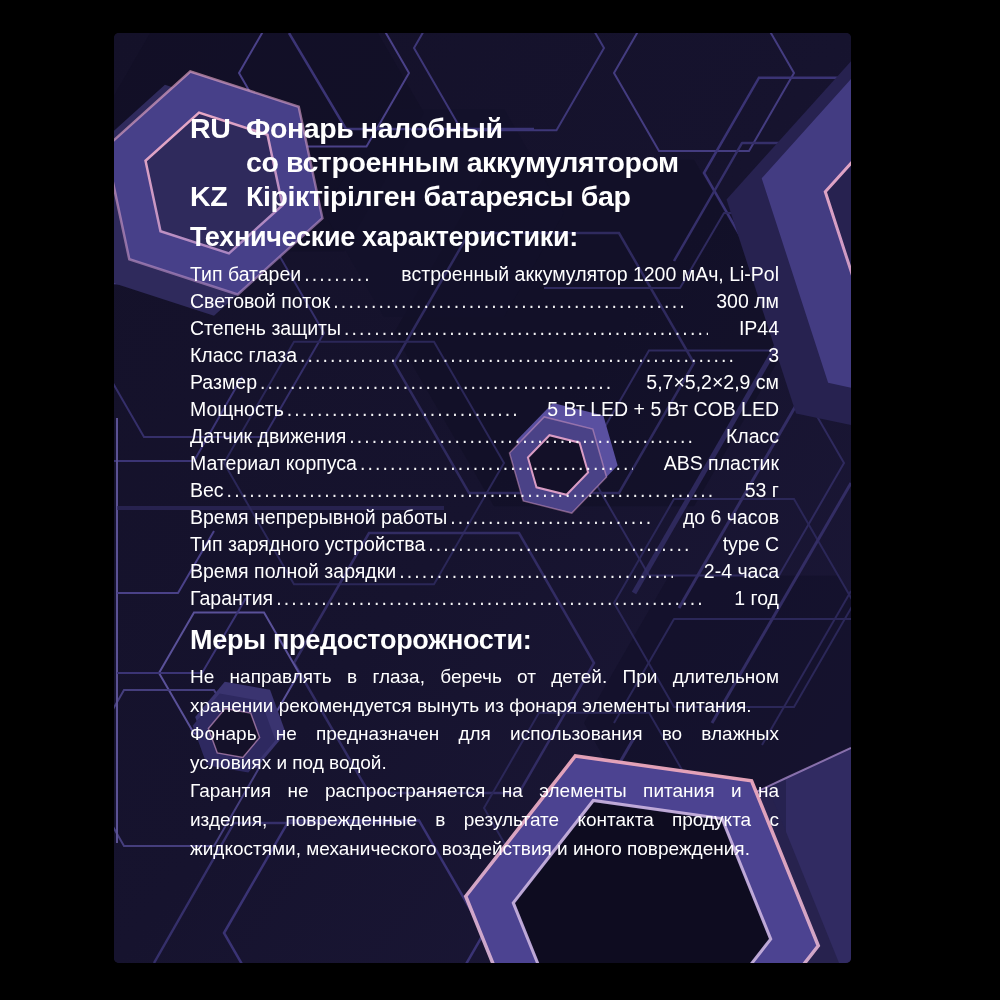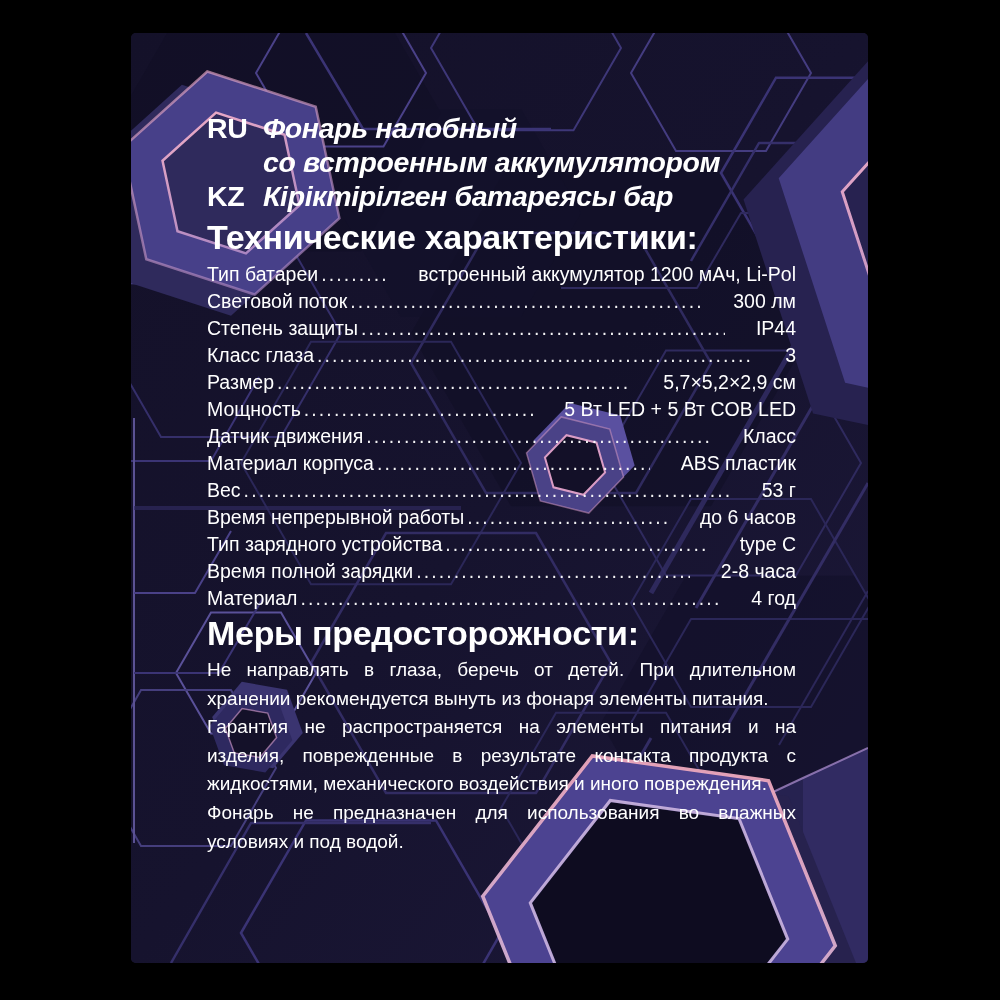--- a/index.html
+++ b/index.html
@@ -6,21 +6,21 @@
   html, body { width: 1000px; height: 1000px; }
   body {
     background: #000000;
     font-family: "Liberation Sans", sans-serif;
     color: #ffffff;
     overflow: hidden;
     position: relative;
   }
   .card {
     position: absolute;
-    left: 131px; top: 33px;
+    left: 114px; top: 33px;
     width: 737px; height: 930px;
     border-radius: 5px;
     overflow: hidden;
     background: linear-gradient(150deg, #141129 0%, #16132e 45%, #1c1839 100%);
   }
   .bg-art {
     position: absolute;
     inset: 0;
     width: 100%; height: 100%;
   }
@@ -33,30 +33,30 @@
   .title-grid {
     margin-top: 78px;
     display: grid;
     grid-template-columns: 56px 1fr;
     font-size: 28.5px;
     font-weight: bold;
     line-height: 34px;
     letter-spacing: -0.4px;
   }
   .lang-cell { white-space: nowrap; }
-  .title-line { white-space: nowrap; font-style: italic; }
+  .title-line { white-space: nowrap; }
   
   .section-title {
-    font-size: 34px;
+    font-size: 27px;
     font-weight: bold;
     line-height: 33px;
     letter-spacing: -0.3px;
   }
   .specs-title { margin-top: 8px; }
-  .safety-title { margin-top: 5px; }
+  .safety-title { margin-top: 12px; }
   
   .specs-list { margin-top: 7px; }
   .spec-row {
     display: flex;
     align-items: baseline;
     font-size: 19.5px;
     line-height: 27px;
     white-space: nowrap;
   }
   .spec-label { flex: 0 0 auto; }
@@ -257,30 +257,30 @@
         <span class="spec-value">до 6 часов</span>
       </div>
       <div class="spec-row">
         <span class="spec-label">Тип зарядного устройства</span>
         <span class="leader"></span>
         <span class="spec-value">type C</span>
       </div>
       <div class="spec-row">
         <span class="spec-label">Время полной зарядки</span>
         <span class="leader"></span>
-        <span class="spec-value">2-8 часа</span>
-      </div>
-      <div class="spec-row">
-        <span class="spec-label">Материал</span>
-        <span class="leader"></span>
-        <span class="spec-value">4 год</span>
+        <span class="spec-value">2-4 часа</span>
+      </div>
+      <div class="spec-row">
+        <span class="spec-label">Гарантия</span>
+        <span class="leader"></span>
+        <span class="spec-value">1 год</span>
       </div>
     </div>
 
     <div class="section-title safety-title">Меры предосторожности:</div>
     <div class="safety-text">
       <p>Не направлять в глаза, беречь от детей. При длительном хранении рекомендуется вынуть из фонаря элементы питания.</p>
+      <p>Фонарь не предназначен для использования во влажных условиях и под водой.</p>
       <p>Гарантия не распространяется на элементы питания и на изделия, поврежденные в результате контакта продукта с жидкостями, механического воздействия и иного поврежде­ния.</p>
-      <p>Фонарь не предназначен для использования во влажных условиях и под водой.</p>
     </div>
 
   </div>
 </div>
 
 </body></html>

